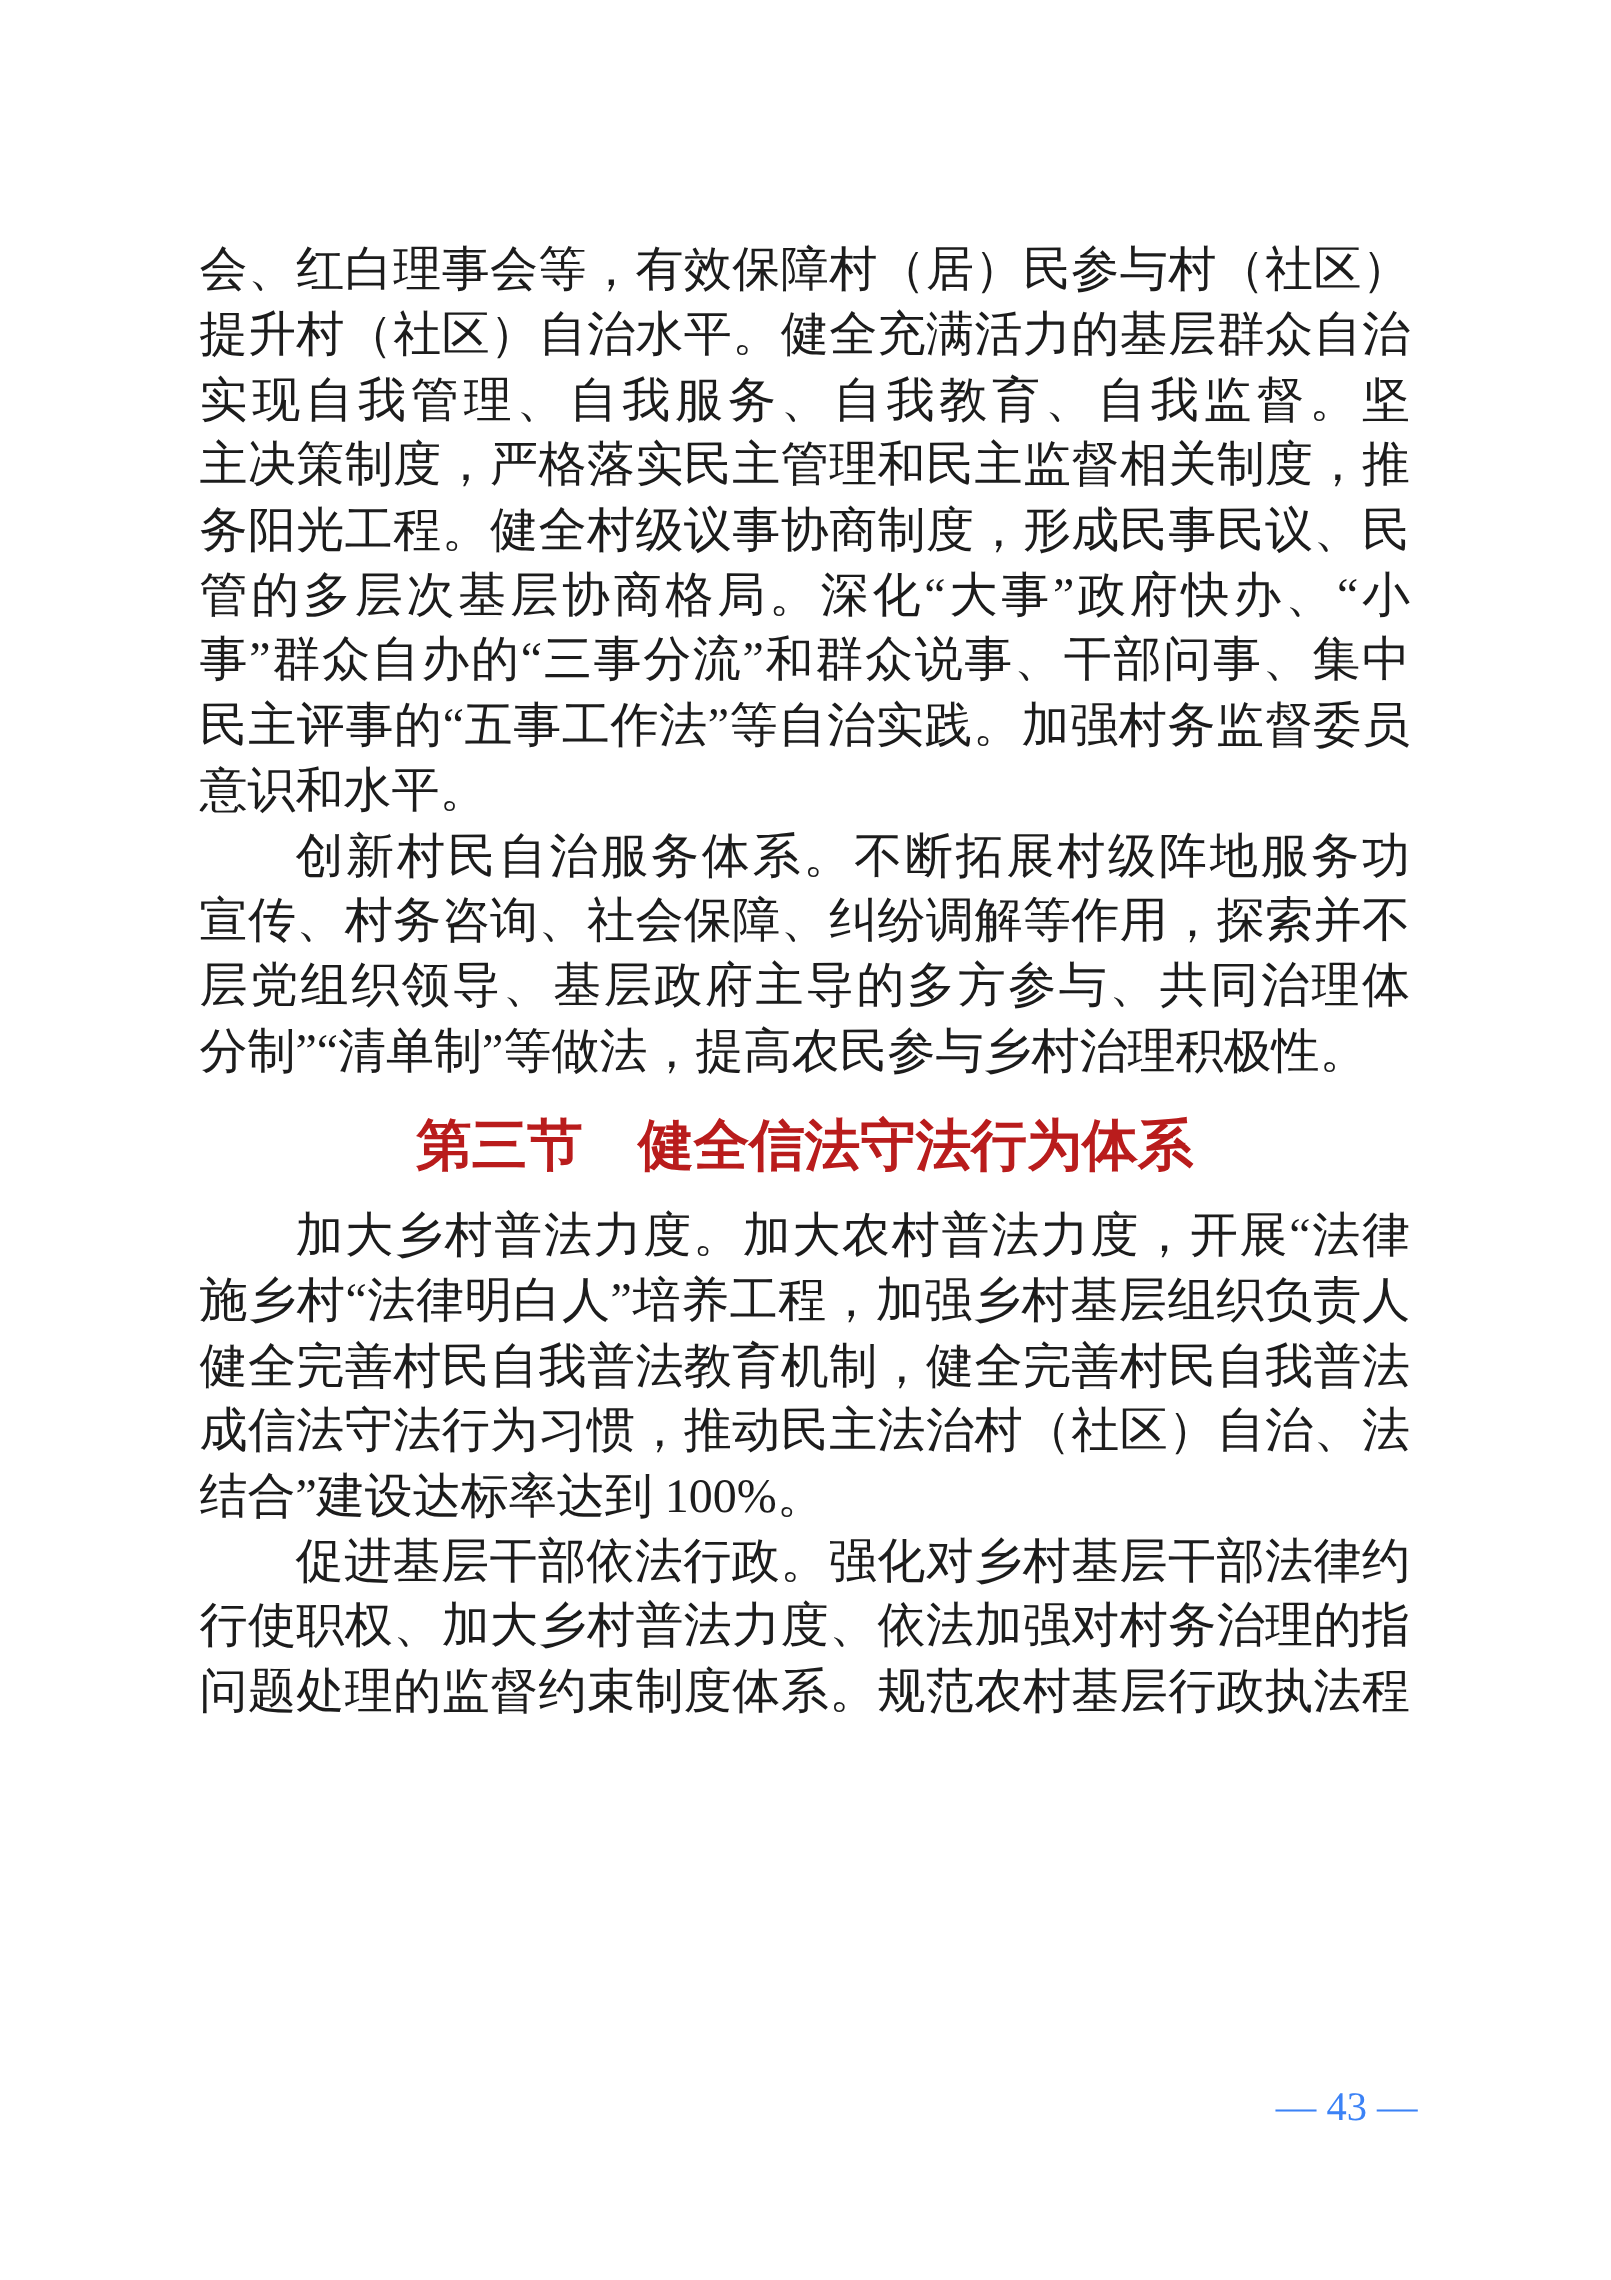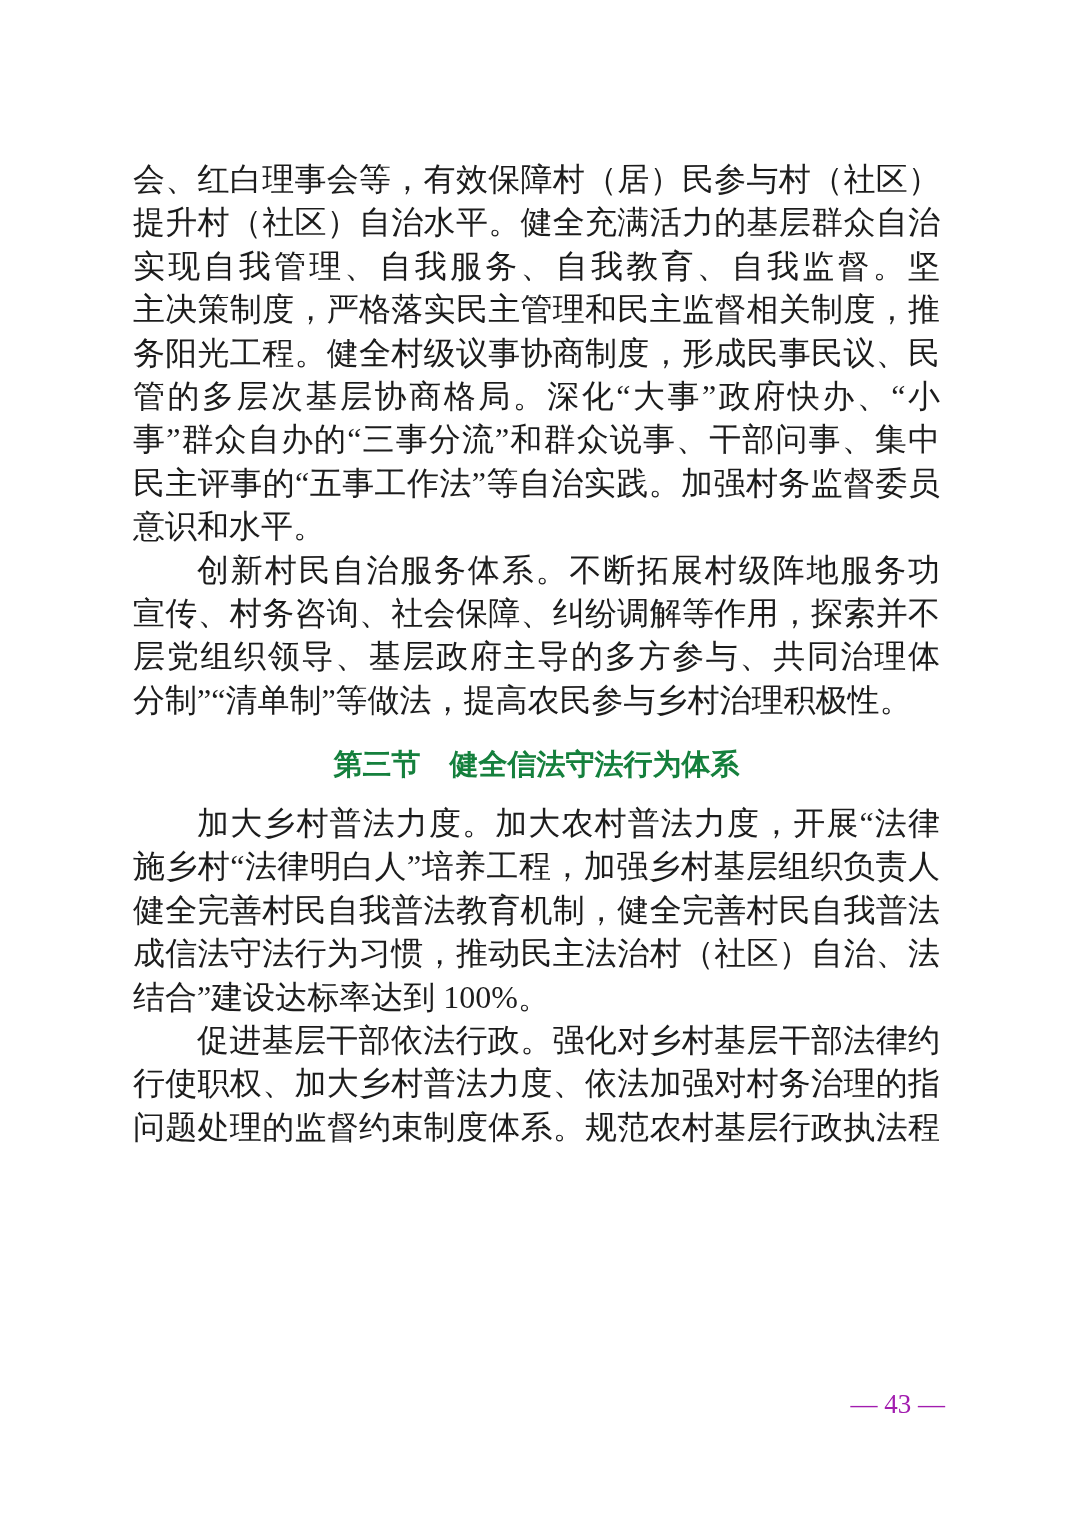--- a/index.html
+++ b/index.html
@@ -33,31 +33,31 @@
   .line.last {
     text-align: left;
     text-align-last: left;
   }
   .line.indent { text-indent: 2em; }
   .heading {
     margin: 20px 0 16px 0;
     text-align: center;
     font-family: "Liberation Sans", "DejaVu Sans", sans-serif;
     font-weight: bold;
-    font-size: 29px;
+    font-size: 37px;
     line-height: 44px;
-    color: #15803d;
+    color: #b91c1c;
   }
   .footer {
     position: absolute;
     top: 1388px;
     right: 129px;
     font-size: 27px;
     line-height: 32px;
-    color: #a21caf;
+    color: #3b82f6;
     font-family: "Liberation Serif", "DejaVu Serif", serif;
   }
 </style>
 </head>
 <body>
 
 <div class="page">
   <main class="textblock">
 
     <p class="para">

